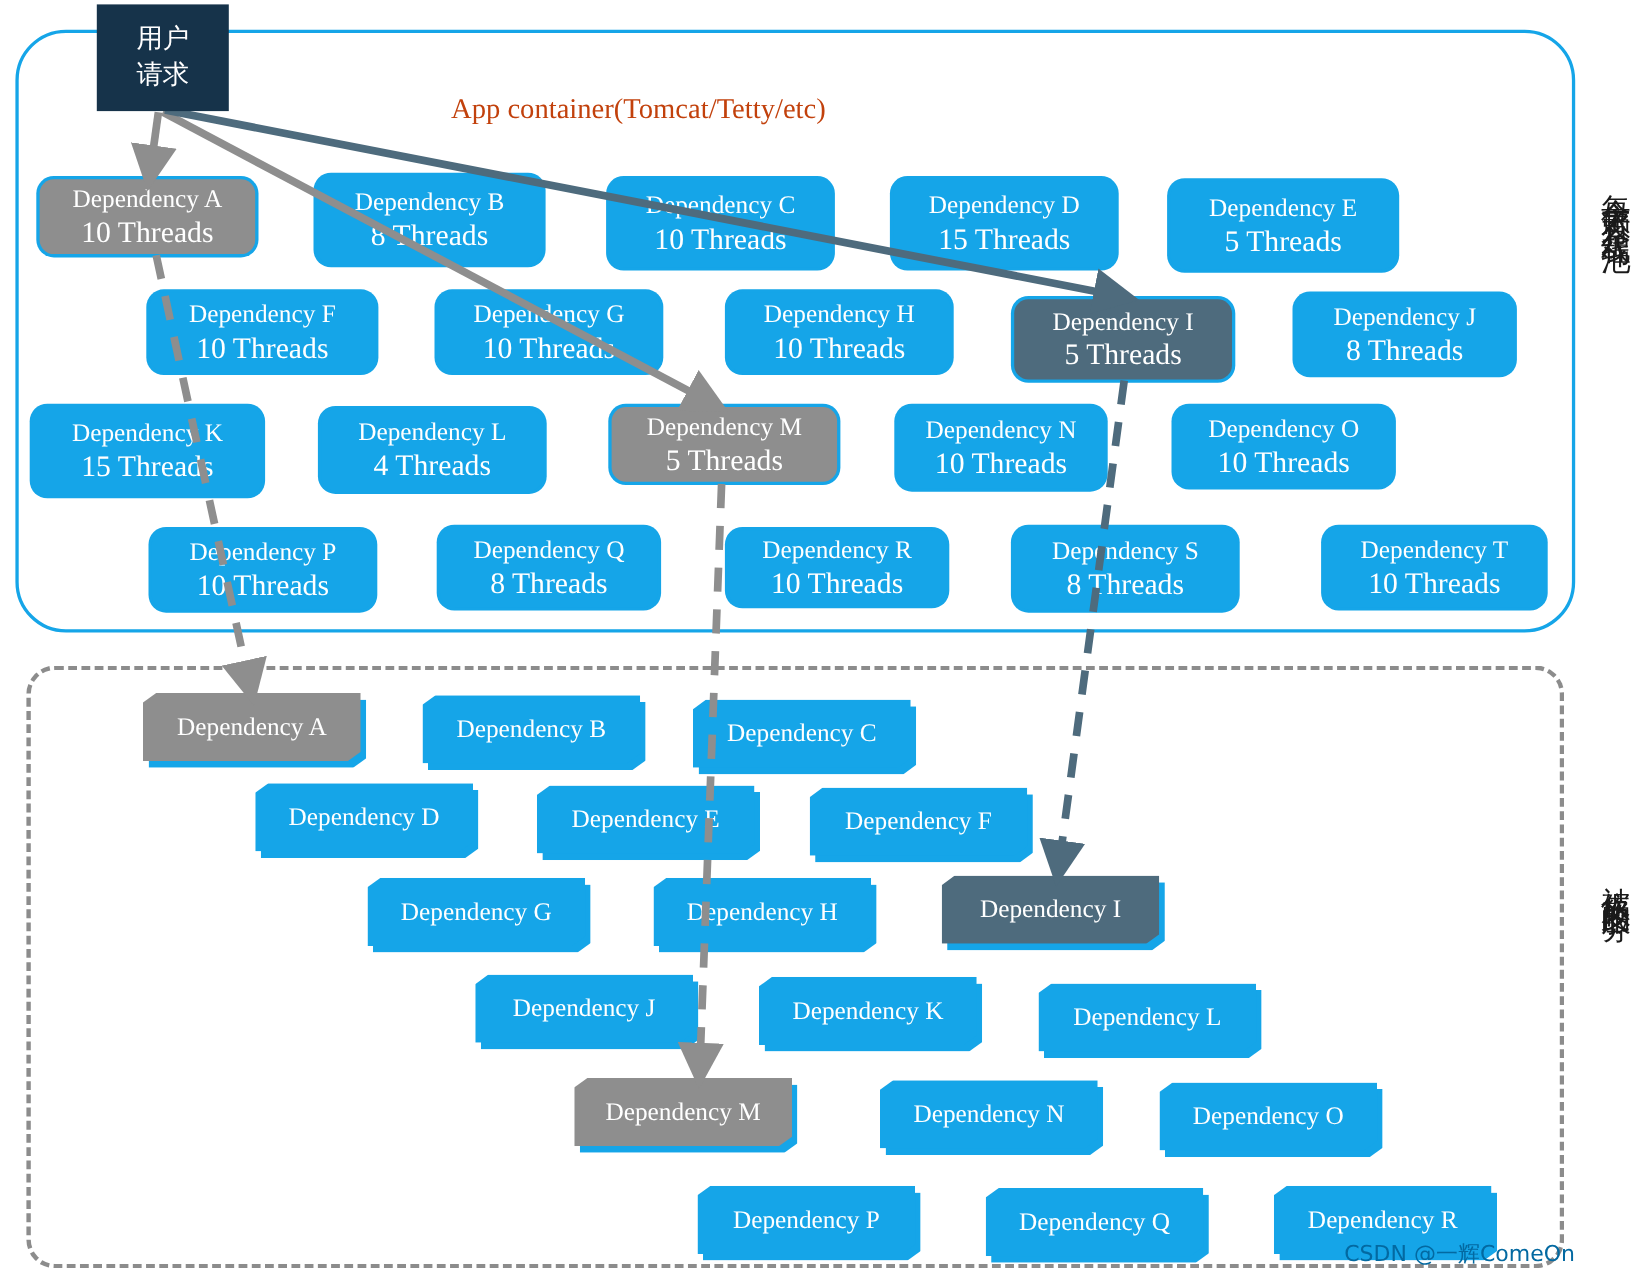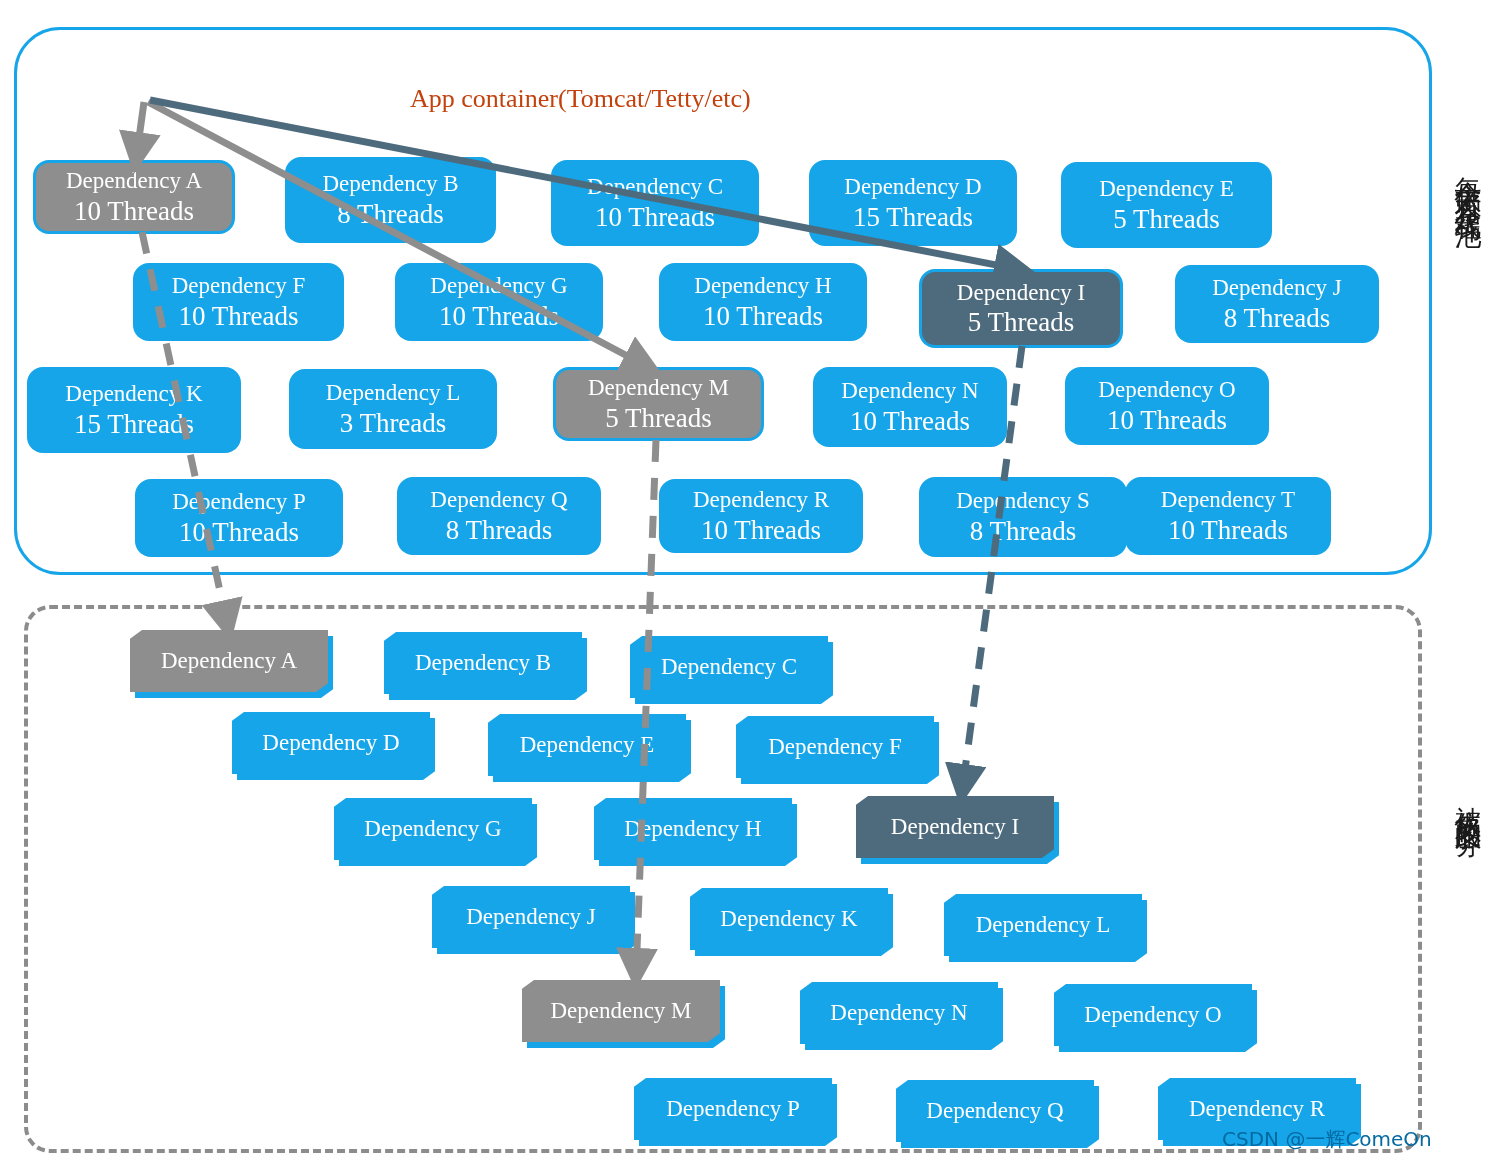--- a/index.html
+++ b/index.html
@@ -79,20 +79,24 @@
 </head>
 <body>
 
 <div id="stage">
 
   <div class="app-container"></div>
   <div class="svc-container"></div>
 
   <div class="app-title">App container(Tomcat/Tetty/etc)</div>
 
+  <div class="user-req">
+    <span>用户</span>
+    <span>请求</span>
+  </div>
 
   <svg class="overlay" viewBox="0 0 1499 1168">
     <defs>
       <marker id="ah-grey" markerWidth="6" markerHeight="6" refX="4" refY="3" orient="auto">
         <path d="M0,0 L6,3 L0,6 z" fill="#8e8e8e"></path>
       </marker>
       <marker id="ah-slate" markerWidth="6" markerHeight="6" refX="4" refY="3" orient="auto">
         <path d="M0,0 L6,3 L0,6 z" fill="#4e6b7d"></path>
       </marker>
     </defs>
@@ -150,21 +154,21 @@
       <div class="pool " style="left: 1178px; top: 268px; width: 198px; height: 72px;">
         <div>Dependency J</div>
         <div class="l2">8 Threads</div>
       </div>
       <div class="pool " style="left: 30px; top: 370px; width: 208px; height: 80px;">
         <div>Dependency K</div>
         <div class="l2">15 Threads</div>
       </div>
       <div class="pool " style="left: 292px; top: 372px; width: 202px; height: 74px;">
         <div>Dependency L</div>
-        <div class="l2">3 Threads</div>
+        <div class="l2">4 Threads</div>
       </div>
       <div class="pool grey" style="left: 556px; top: 370px; width: 205px; height: 68px;">
         <div>Dependency M</div>
         <div class="l2">5 Threads</div>
       </div>
       <div class="pool " style="left: 816px; top: 370px; width: 188px; height: 74px;">
         <div>Dependency N</div>
         <div class="l2">10 Threads</div>
       </div>
       <div class="pool " style="left: 1068px; top: 370px; width: 198px; height: 72px;">
@@ -180,21 +184,21 @@
         <div class="l2">8 Threads</div>
       </div>
       <div class="pool " style="left: 662px; top: 482px; width: 198px; height: 68px;">
         <div>Dependency R</div>
         <div class="l2">10 Threads</div>
       </div>
       <div class="pool " style="left: 922px; top: 480px; width: 202px; height: 74px;">
         <div>Dependency S</div>
         <div class="l2">8 Threads</div>
       </div>
-      <div class="pool " style="left: 1128px; top: 480px; width: 200px; height: 72px;">
+      <div class="pool " style="left: 1204px; top: 480px; width: 200px; height: 72px;">
         <div>Dependency T</div>
         <div class="l2">10 Threads</div>
       </div>
     </div>
   <div id="svcs">
       <div class="svc-wrap grey" style="left: 130px; top: 630px; width: 198px; height: 62px;">
         <div class="under"></div>
         <div class="face">Dependency A</div>
       </div>
       <div class="svc-wrap " style="left: 384px; top: 632px; width: 198px; height: 62px;">

